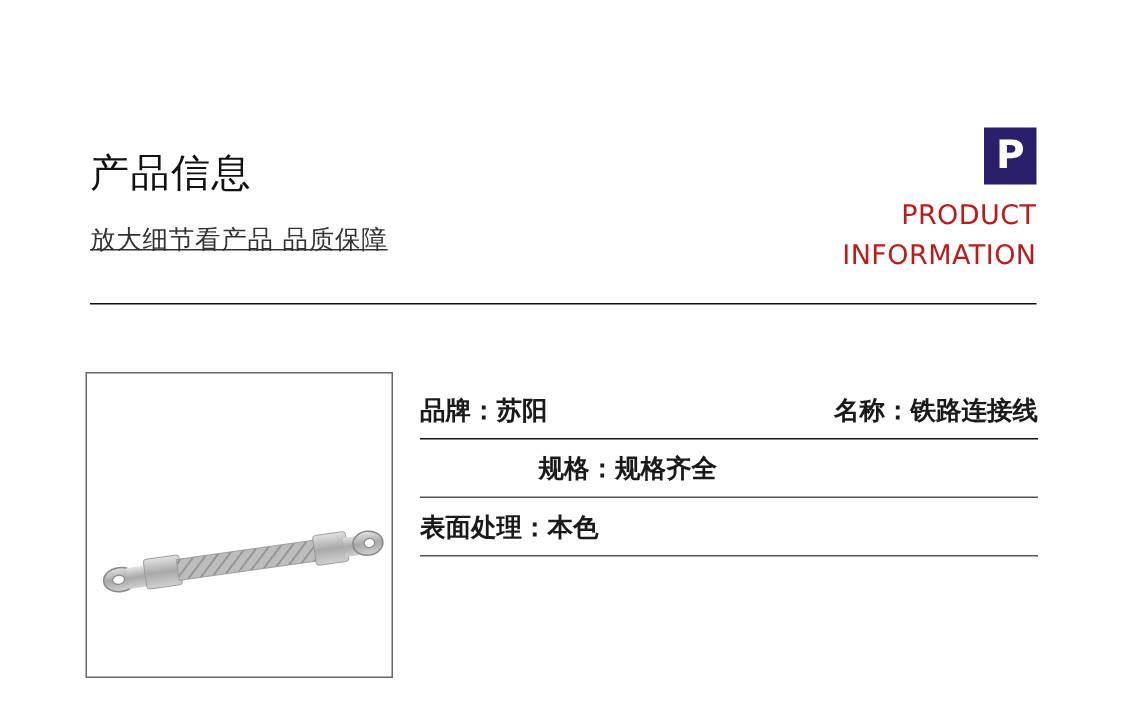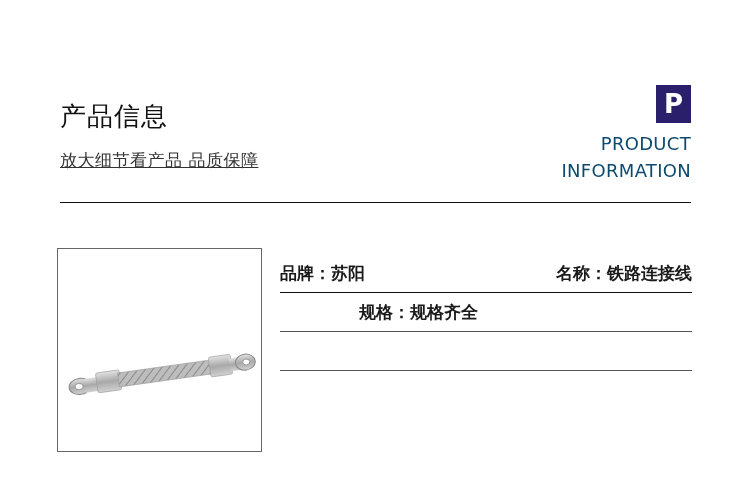--- a/index.html
+++ b/index.html
@@ -7,21 +7,21 @@
          font-family: "DejaVu Sans", "Liberation Sans", sans-serif; color: #1a1a1a; }
   .title { position: absolute; left: 60px; top: 103px; font-size: 26px; font-weight: 500;
            letter-spacing: 1px; color: #111; line-height: 1; }
   .subtitle { position: absolute; left: 60px; top: 152px; font-size: 17px; color: #333;
               line-height: 1; letter-spacing: 0.5px; text-decoration: underline; }
   .badge { position: absolute; left: 656px; top: 85px; width: 35px; height: 38px;
            background: #2a1f6b; color: #fff; font-weight: bold; font-size: 26px;
            display: flex; align-items: center; justify-content: center;
            font-family: "DejaVu Sans", sans-serif; }
   .en { position: absolute; right: 59px; top: 130px; text-align: right; font-size: 18px;
-        color: #0c4a6e; line-height: 27px; font-family: "DejaVu Sans", sans-serif; letter-spacing: 0.3px; }
+        color: #b91c1c; line-height: 27px; font-family: "DejaVu Sans", sans-serif; letter-spacing: 0.3px; }
   .divider { position: absolute; left: 60px; top: 202px; width: 631px; height: 1px; background: #111; }
   .photo { position: absolute; left: 57px; top: 248px; width: 205px; height: 204px;
            border: 1px solid #666; box-sizing: border-box; background: #fff; overflow: hidden; }
   .specs { position: absolute; left: 280px; top: 255px; width: 412px; }
   .row { display: flex; height: 38px; align-items: center; border-bottom: 1px solid #555;
          font-size: 17px; color: #1a1a1a; box-sizing: border-box; }
   .row:first-child { border-bottom-color: #111; }
   .row + .row { height: 39px; }
   .cell { width: 214px; white-space: nowrap; font-weight: bold; }
   .cell.right { width: 198px; text-align: right; }
@@ -81,14 +81,17 @@
     <div class="cell right">
       <span>名称：</span><span>铁路连接线</span>
     </div>
   </div>
   <div class="row">
     <div class="cell right">
       <span>规格：</span><span>规格齐全</span>
     </div>
   </div>
   <div class="row">
+    <div class="cell">
+      <span>表面处理：</span><span>本色</span>
+    </div>
   </div>
 </div>
 
 </body></html>

